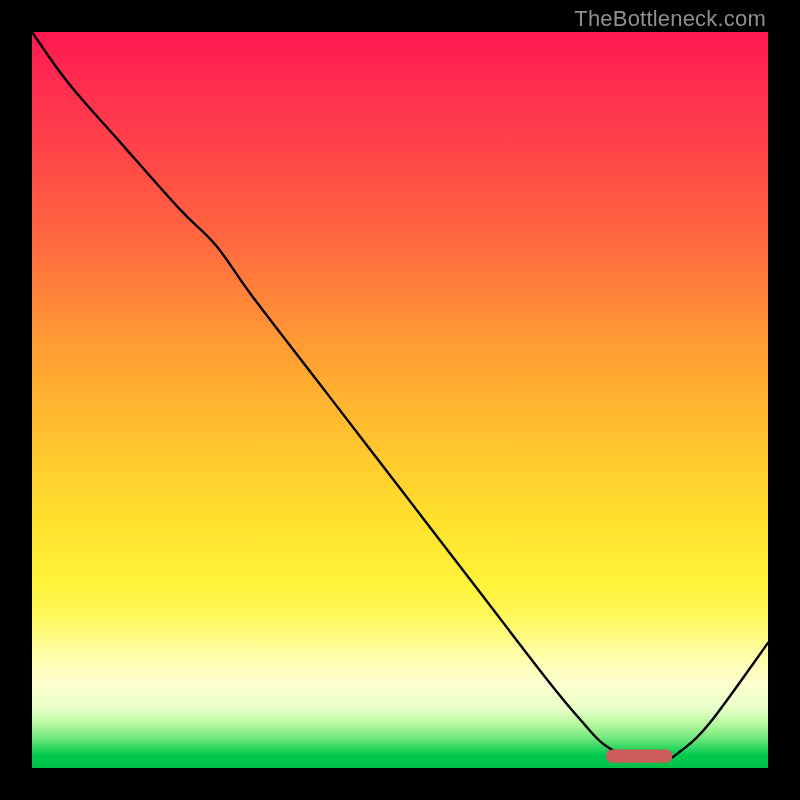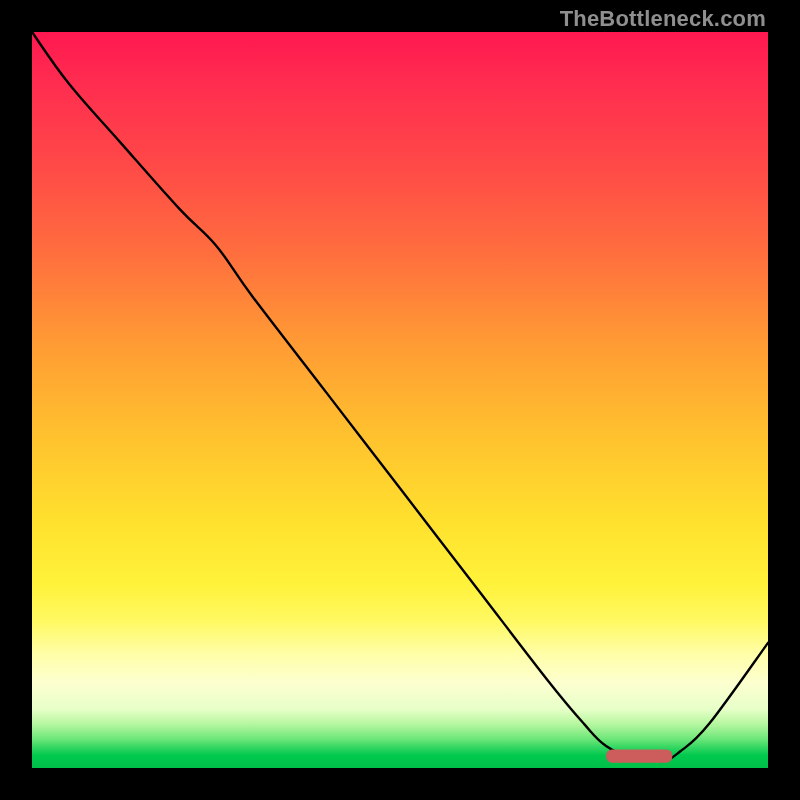--- a/index.html
+++ b/index.html
@@ -51,21 +51,21 @@
     width: 736px;
     height: 736px;
     overflow: visible;
   }
   .watermark {
     position: absolute;
     top: 6px;
     right: 34px;
     color: #8f8f8f;
     font-size: 22px;
-    font-weight: 700;
+    font-weight: 400;
     letter-spacing: 0.2px;
     user-select: none;
     margin-left: 36px;
   }
 </style>
 </head>
 <body>
 
 <div class="chart-container">
 

